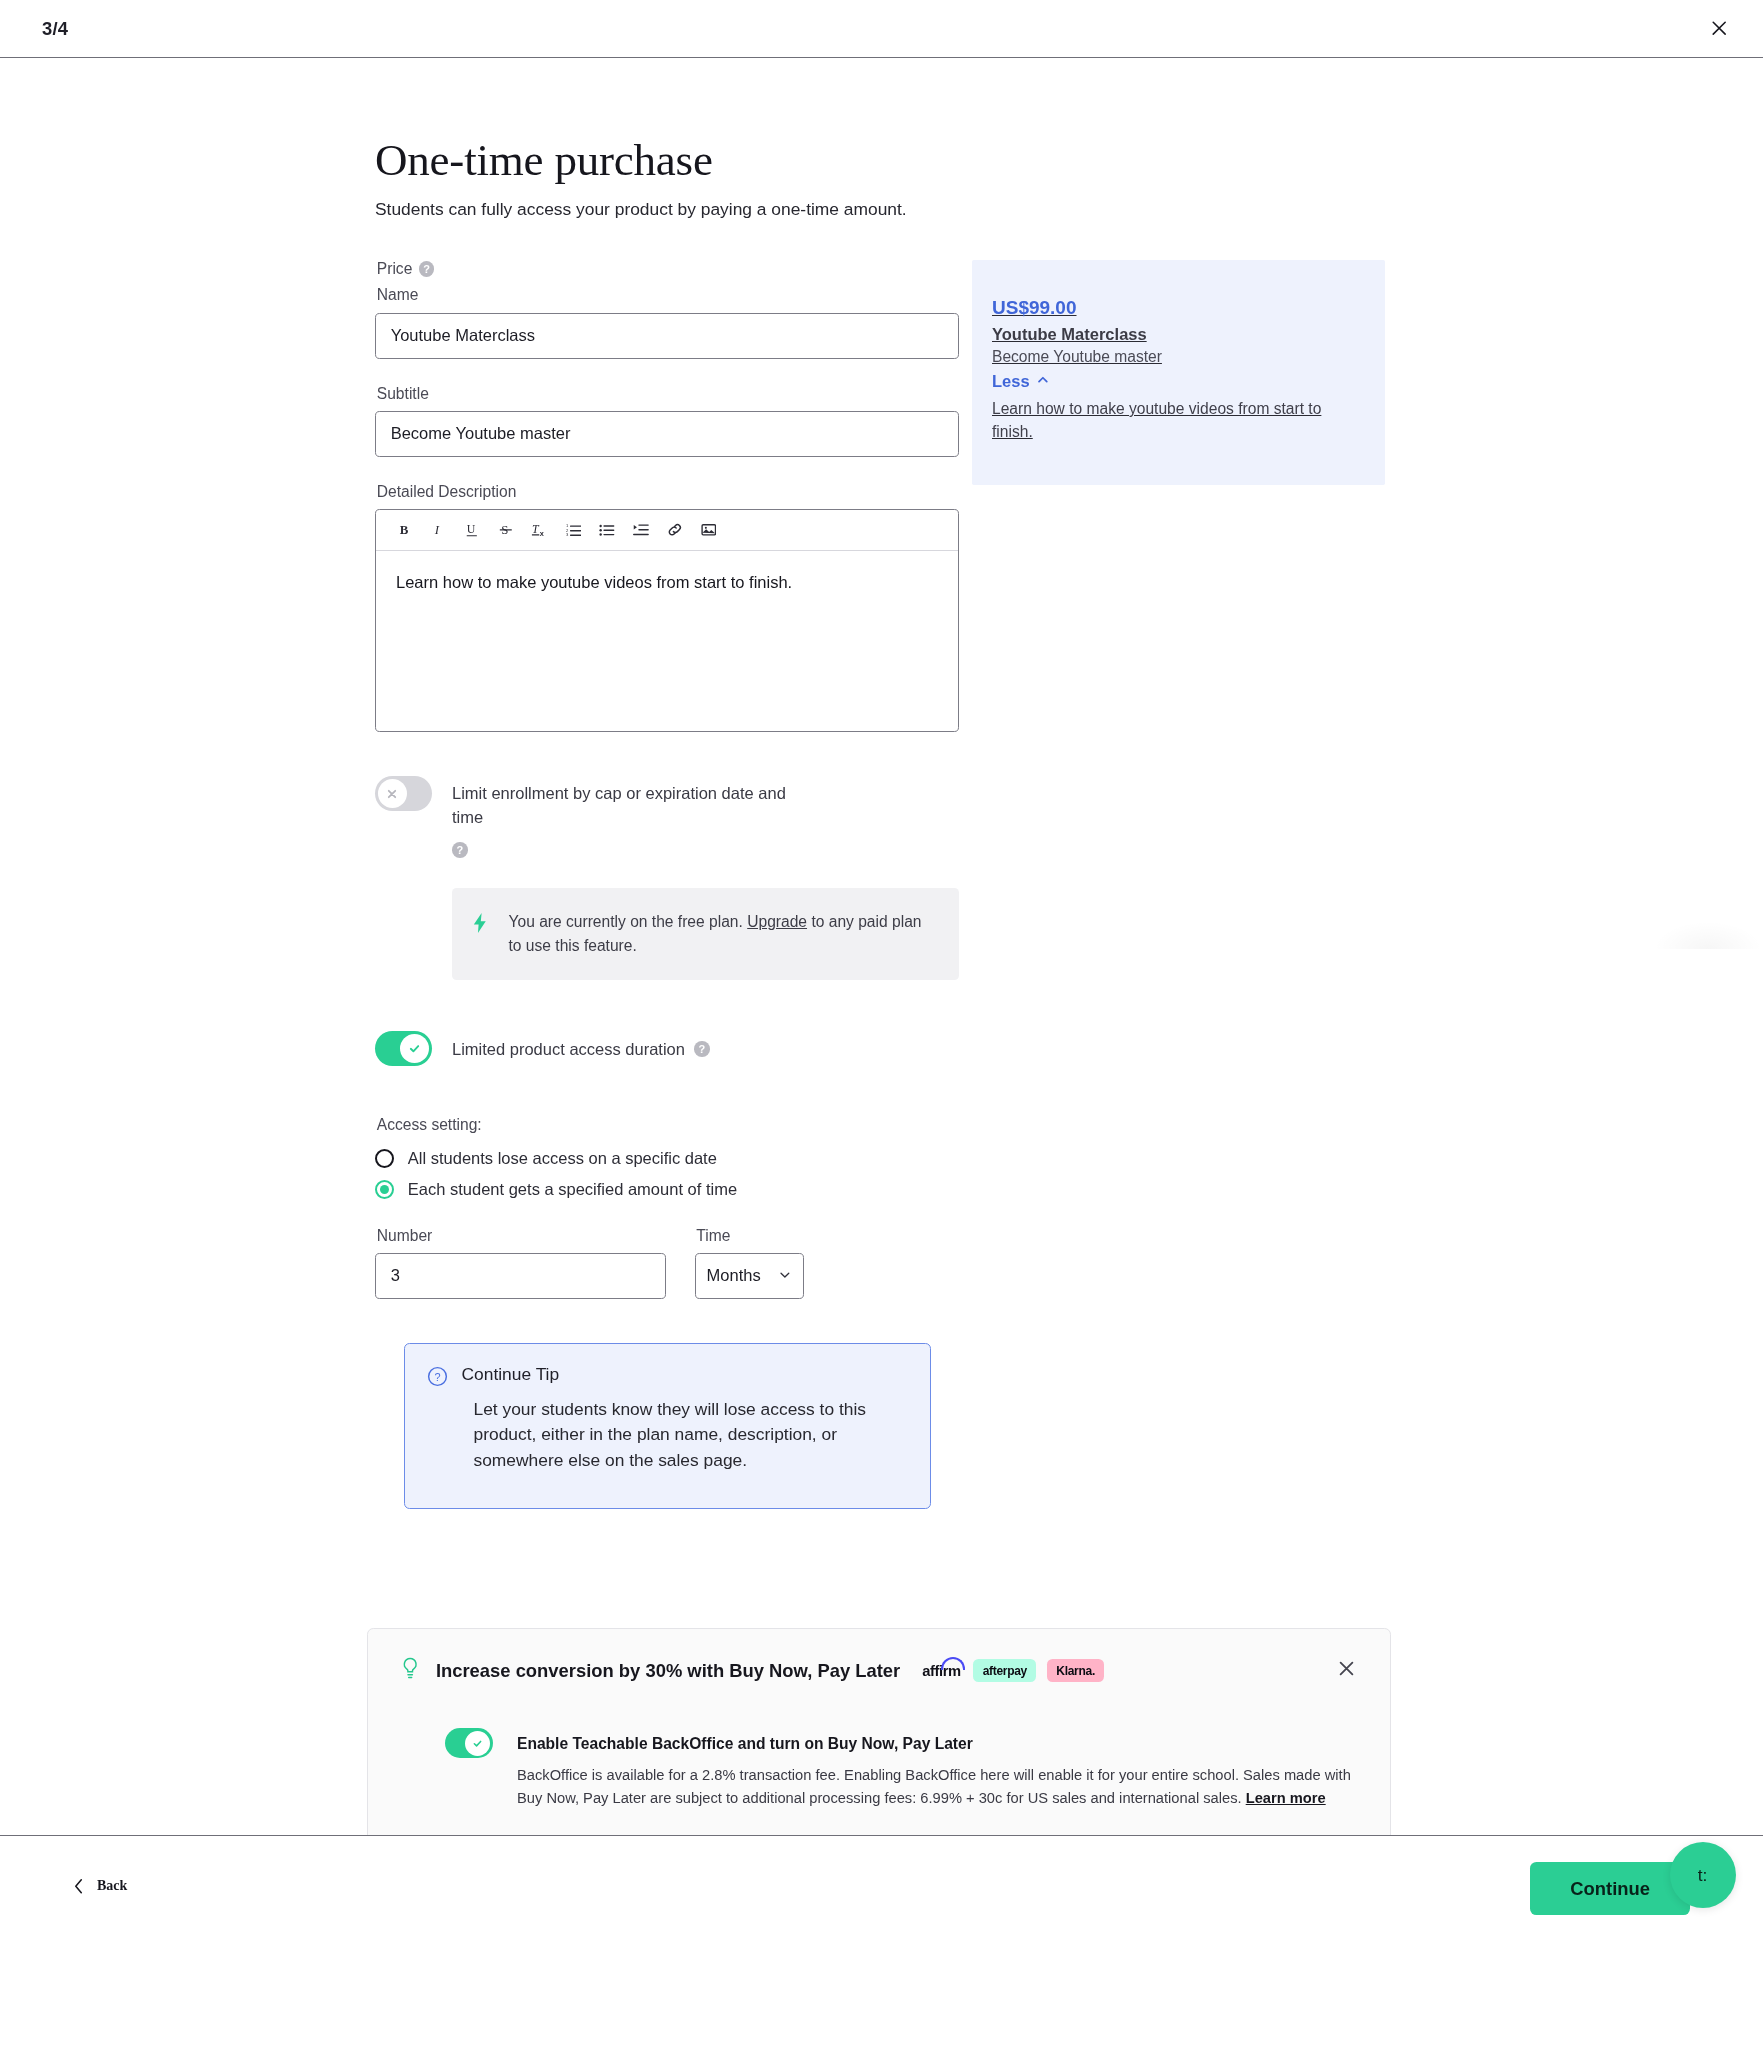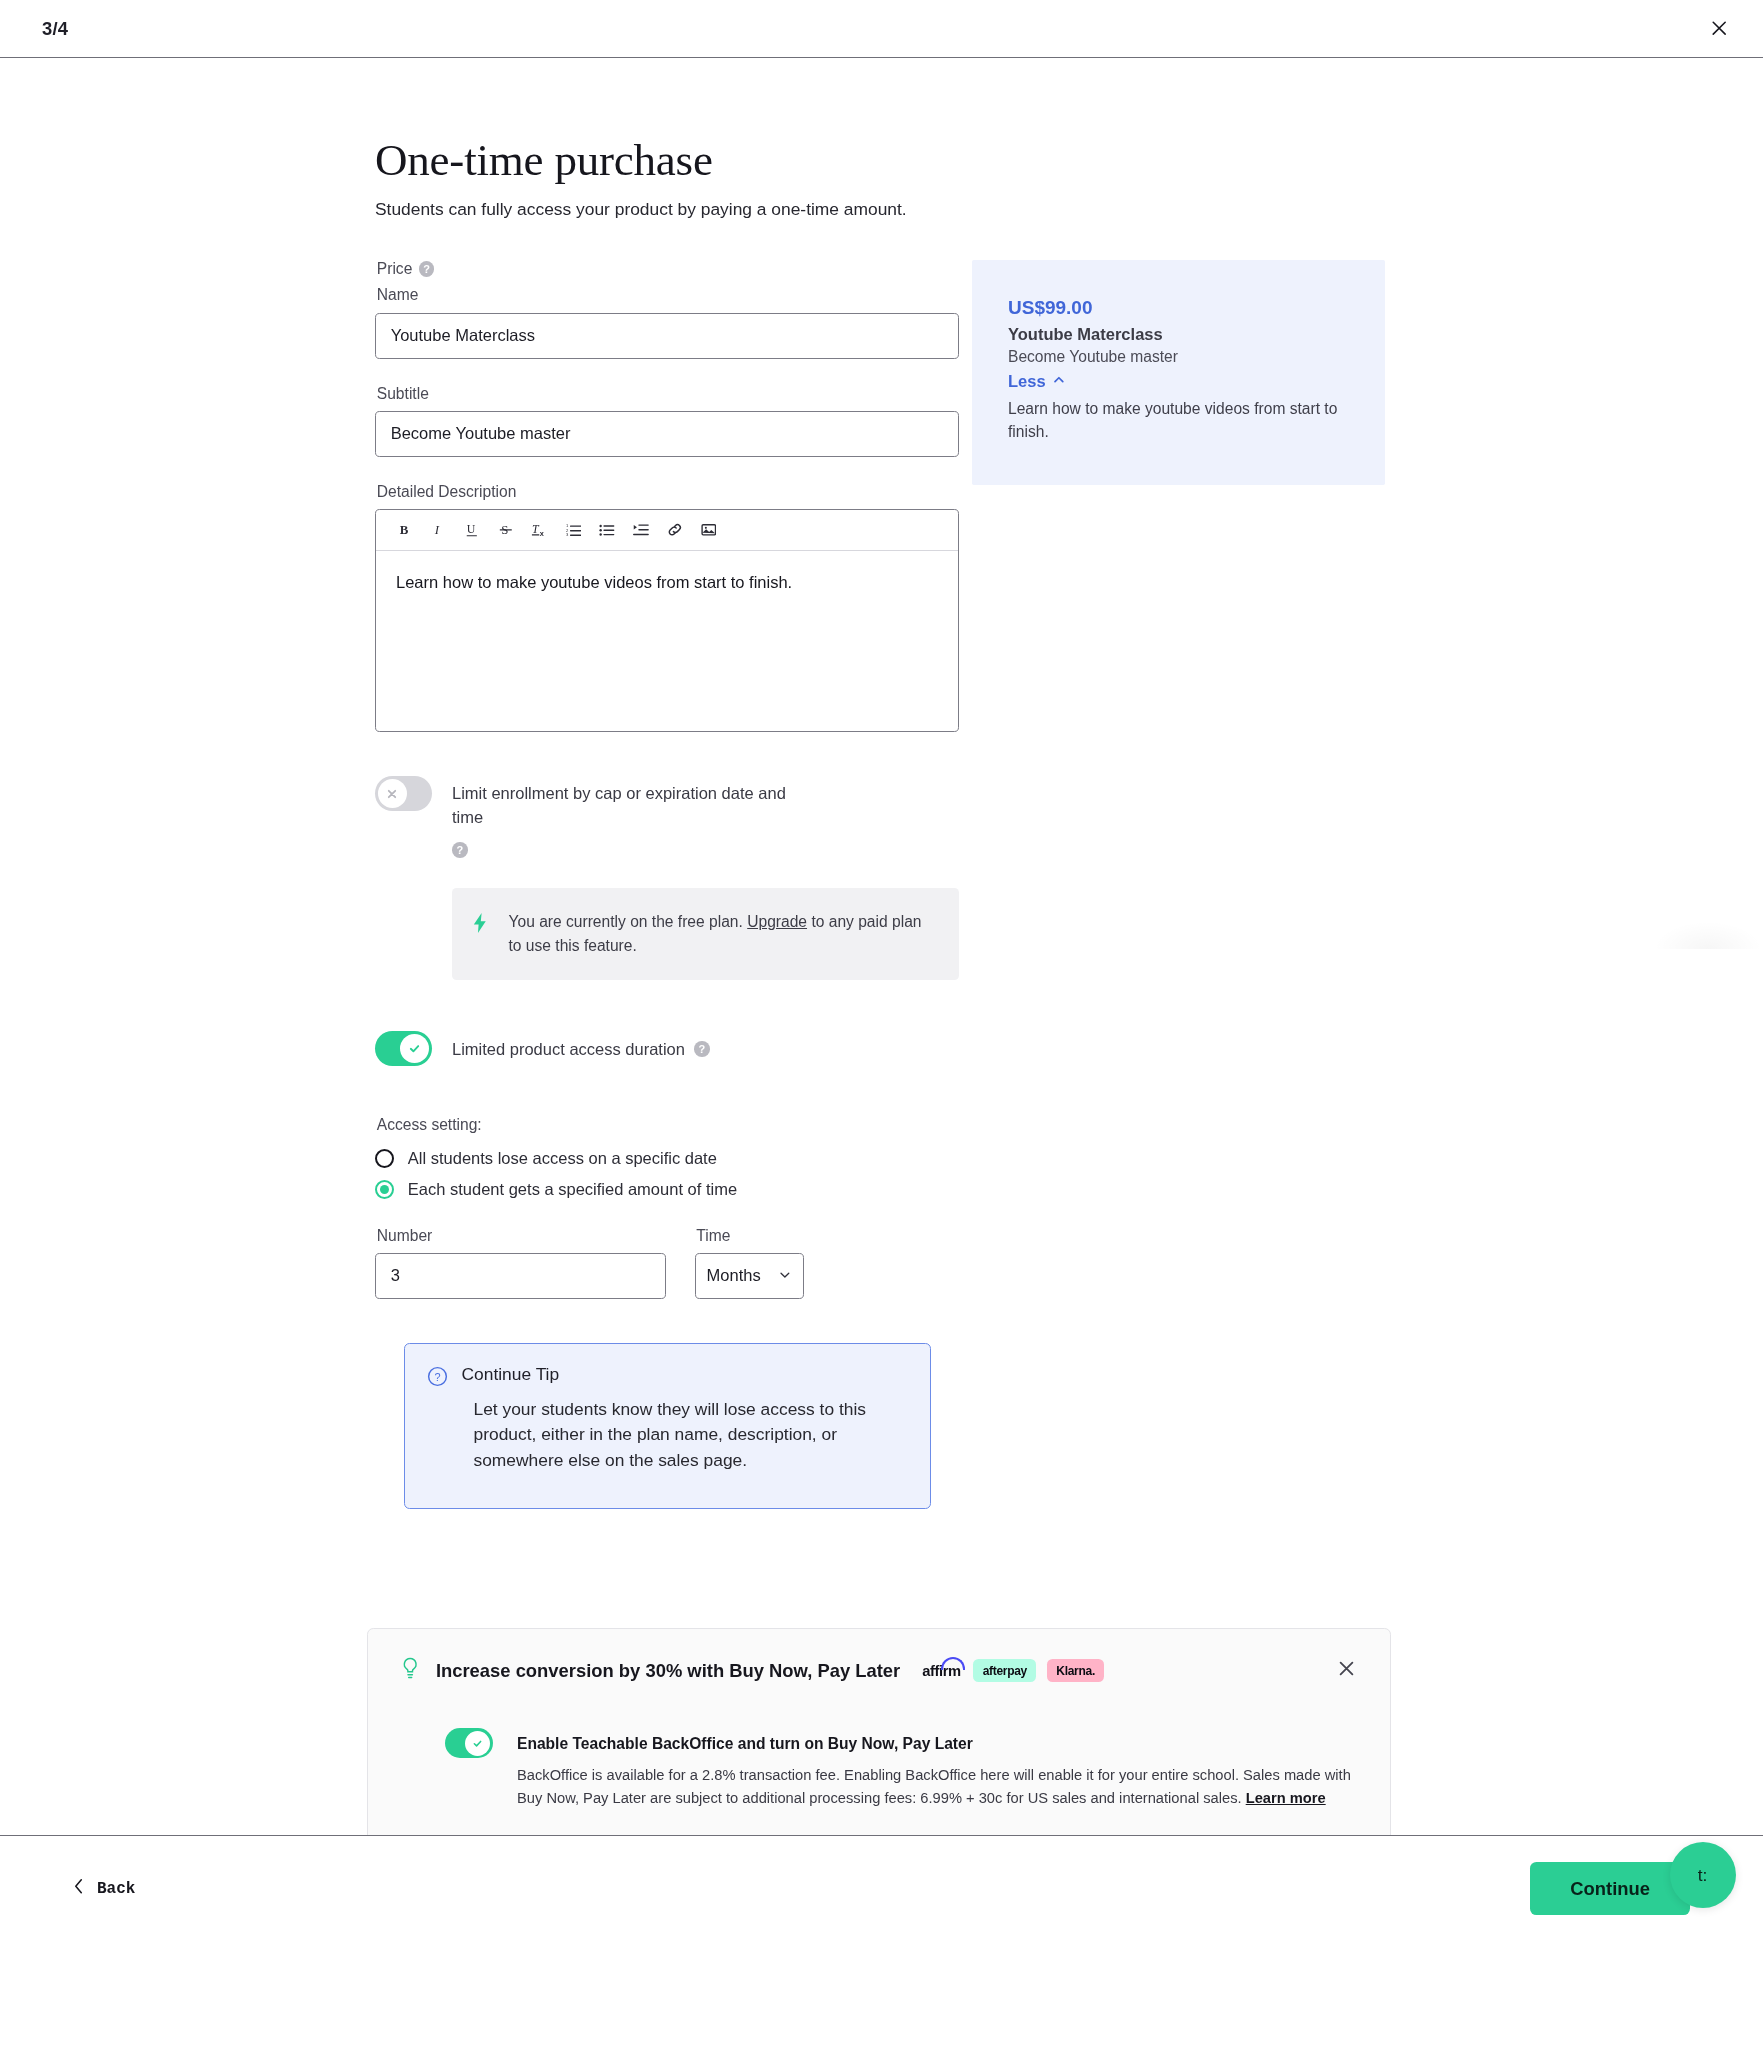--- a/index.html
+++ b/index.html
@@ -207,23 +207,24 @@
   }
   .tip-icon { flex: 0 0 22px; margin-top: 1.8px; }
   .tip-title { font-size: 17.4px; color: #1f1f28; margin: 0 0 3.7px 0; }
   .tip-body { font-size: 17.4px; color: #28282f; line-height: 1.47; margin: 12px; }
 
   
   .preview-card {
     width: 413px; flex: 0 0 413px;
     background: #eef2fd;
     border-radius: 1.8px;
-    padding: 37px 31px 37px 36px;
+    padding: 37px 31px 37px 20px;
     min-height: 225px;
     margin-top: 0;
+    text-decoration: underline;
   }
   .pv-price { font-size: 19px; font-weight: 700; color: #4066d8; margin: 0 0 5.5px 0; }
   .pv-name  { font-size: 16.5px; font-weight: 700; color: #3c3c46; margin: 0 0 4.6px 0; }
   .pv-sub   { font-size: 15.6px; color: #4b4b56; margin: 0 0 5.5px 0; }
   .pv-less  { font-size: 16.5px; font-weight: 700; color: #4066d8; margin: 0 0 6.4px 0;
               display: inline-flex; align-items: center; gap: 6.4px; cursor: pointer; }
   .pv-desc  { font-size: 15.6px; color: #3f3f4a; line-height: 1.5; margin: 0; max-width: 349px; }
 
   
   .promo {
@@ -277,24 +278,24 @@
   
   .footer {
     position: absolute; left: 0; bottom: 0;
     width: 1763px; height: 106px;
     border-top: 1.4px solid #6f6f78;
     background: #fff;
     display: flex; align-items: center; justify-content: space-between;
     padding: 0 73px 0 73px;
   }
   .back-btn {
-    display: inline-flex; align-items: center; gap: 12px;
+    display: inline-flex; gap: 12px;
     background: transparent; border: none; cursor: pointer;
-    font-size: 16px; font-weight: 700; color: #17171e;
-    font-family: Liberation Mono, monospace; padding: 0;
+    font-size: 14px; font-weight: 700; color: #17171e;
+    font-family: Liberation Serif, serif; padding: 0;
   }
   .continue-btn {
     background: #2bce94; border: none; border-radius: 6.4px;
     color: #08221a; font-size: 18.4px; font-weight: 700;
     font-family: "Liberation Sans", sans-serif;
     padding: 15.6px 40px; cursor: pointer;
     position: relative;
   }
   .chat-bubble {
     position: absolute;

